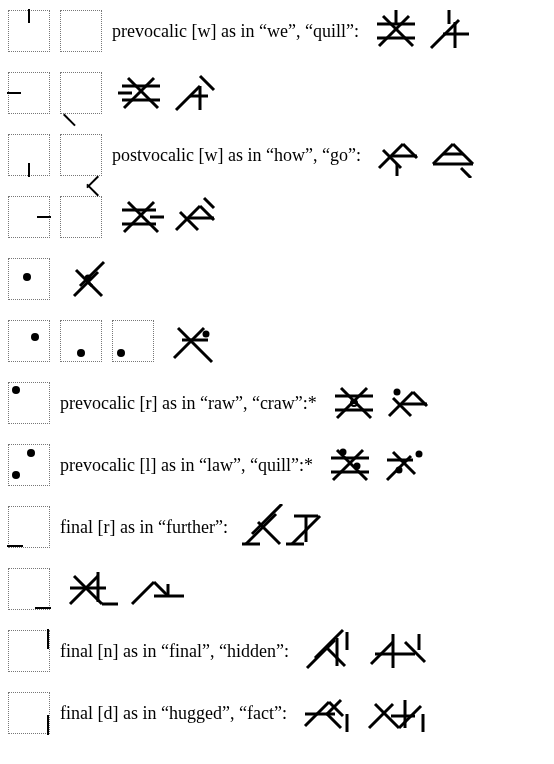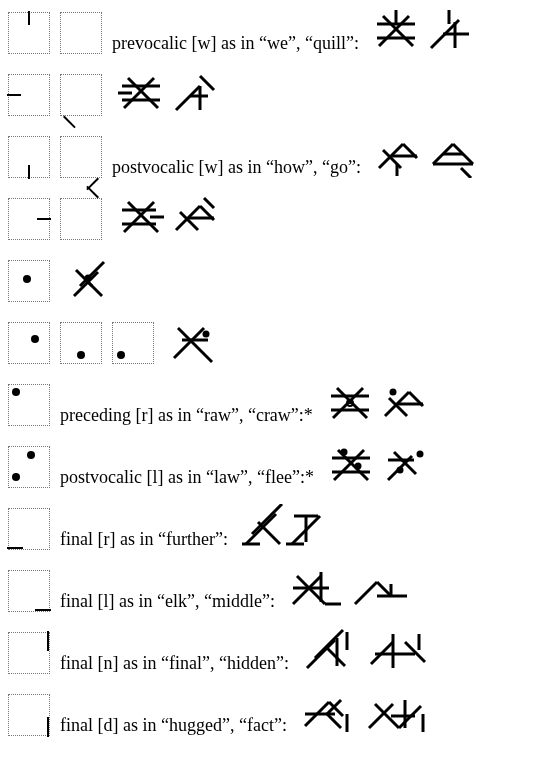--- a/index.html
+++ b/index.html
@@ -7,21 +7,21 @@
     padding: 8px;
     font-family: Georgia, 'Times New Roman', serif;
     font-size: 18px;
     color: #000;
     background: #fff;
     width: 554px;
     box-sizing: border-box;
   }
   .row {
     display: flex;
-    align-items: flex-end;
+    align-items: center;
     margin-bottom: 16px;
     min-height: 46px;
   }
   .dotted-box {
     width: 40px;
     height: 40px;
     border: 1px dotted #777;
     margin-right: 10px;
     position: relative;
     flex-shrink: 0;
@@ -190,21 +190,21 @@
       <line x1="14" y1="22" x2="40" y2="22"></line>
     </g>
     <circle cx="38" cy="16" r="3.5" fill="#000"></circle>
   </svg>
 </div>
 
 <div class="row">
   <div class="dotted-box">
       <div class="dot" style="left:3px;top:3px"></div>
     </div>
-  <span class="label">preceding [r] as in “raw”, “craw”:*</span>
+  <span class="label">prevocalic [r] as in “raw”, “craw”:*</span>
   <svg class="glyph-svg" viewBox="0 0 50 46" width="50">
     <g stroke="#000" stroke-width="3" fill="none">
       <line x1="8" y1="38" x2="38" y2="8"></line>
         <line x1="12" y1="8" x2="42" y2="38"></line>
       <line x1="6" y1="16" x2="44" y2="16"></line>
         <line x1="6" y1="30" x2="44" y2="30"></line>
     </g>
     <circle cx="25" cy="23" r="3" fill="none" stroke="#000" stroke-width="2"></circle>
     <circle cx="25" cy="23" r="1.2" fill="#000"></circle>
   </svg>
@@ -217,21 +217,21 @@
     </g>
     <circle cx="14" cy="12" r="3.5" fill="#000"></circle>
   </svg>
 </div>
 
 <div class="row">
   <div class="dotted-box">
     <div class="dot" style="left:18px;top:4px"></div>
     <div class="dot" style="left:3px;top:26px"></div>
   </div>
-  <span class="label">postvocalic [l] as in “law”, “flee”:*</span>
+  <span class="label">prevocalic [l] as in “law”, “quill”:*</span>
   <svg class="glyph-svg" viewBox="0 0 50 46" width="50">
     <g stroke="#000" stroke-width="3" fill="none">
       <line x1="8" y1="38" x2="38" y2="8"></line>
         <line x1="12" y1="8" x2="42" y2="38"></line>
       <line x1="6" y1="16" x2="44" y2="16"></line>
         <line x1="6" y1="30" x2="44" y2="30"></line>
     </g>
     <circle cx="18" cy="10" r="3.5" fill="#000"></circle>
     <circle cx="32" cy="24" r="3.5" fill="#000"></circle>
   </svg>
@@ -262,21 +262,20 @@
       <line x1="54" y1="12" x2="78" y2="12"></line>
         <line x1="46" y1="40" x2="64" y2="40"></line>
     </g>
   </svg>
 </div>
 
 <div class="row">
   <div class="dotted-box">
       <div class="short-h-br"></div>
     </div>
-  <span class="label">final [l] as in “elk”, “middle”:</span>
   <svg class="glyph-svg" viewBox="0 0 60 46" width="60">
     <g stroke="#000" stroke-width="3" fill="none">
       <line x1="6" y1="38" x2="34" y2="10"></line>
         <line x1="10" y1="10" x2="38" y2="38"></line>
       <line x1="6" y1="22" x2="42" y2="22"></line>
         <line x1="34" y1="6" x2="34" y2="36"></line>
       <line x1="38" y1="38" x2="54" y2="38"></line>
     </g>
   </svg>
   <svg class="glyph-svg" viewBox="0 0 60 46" width="60">

